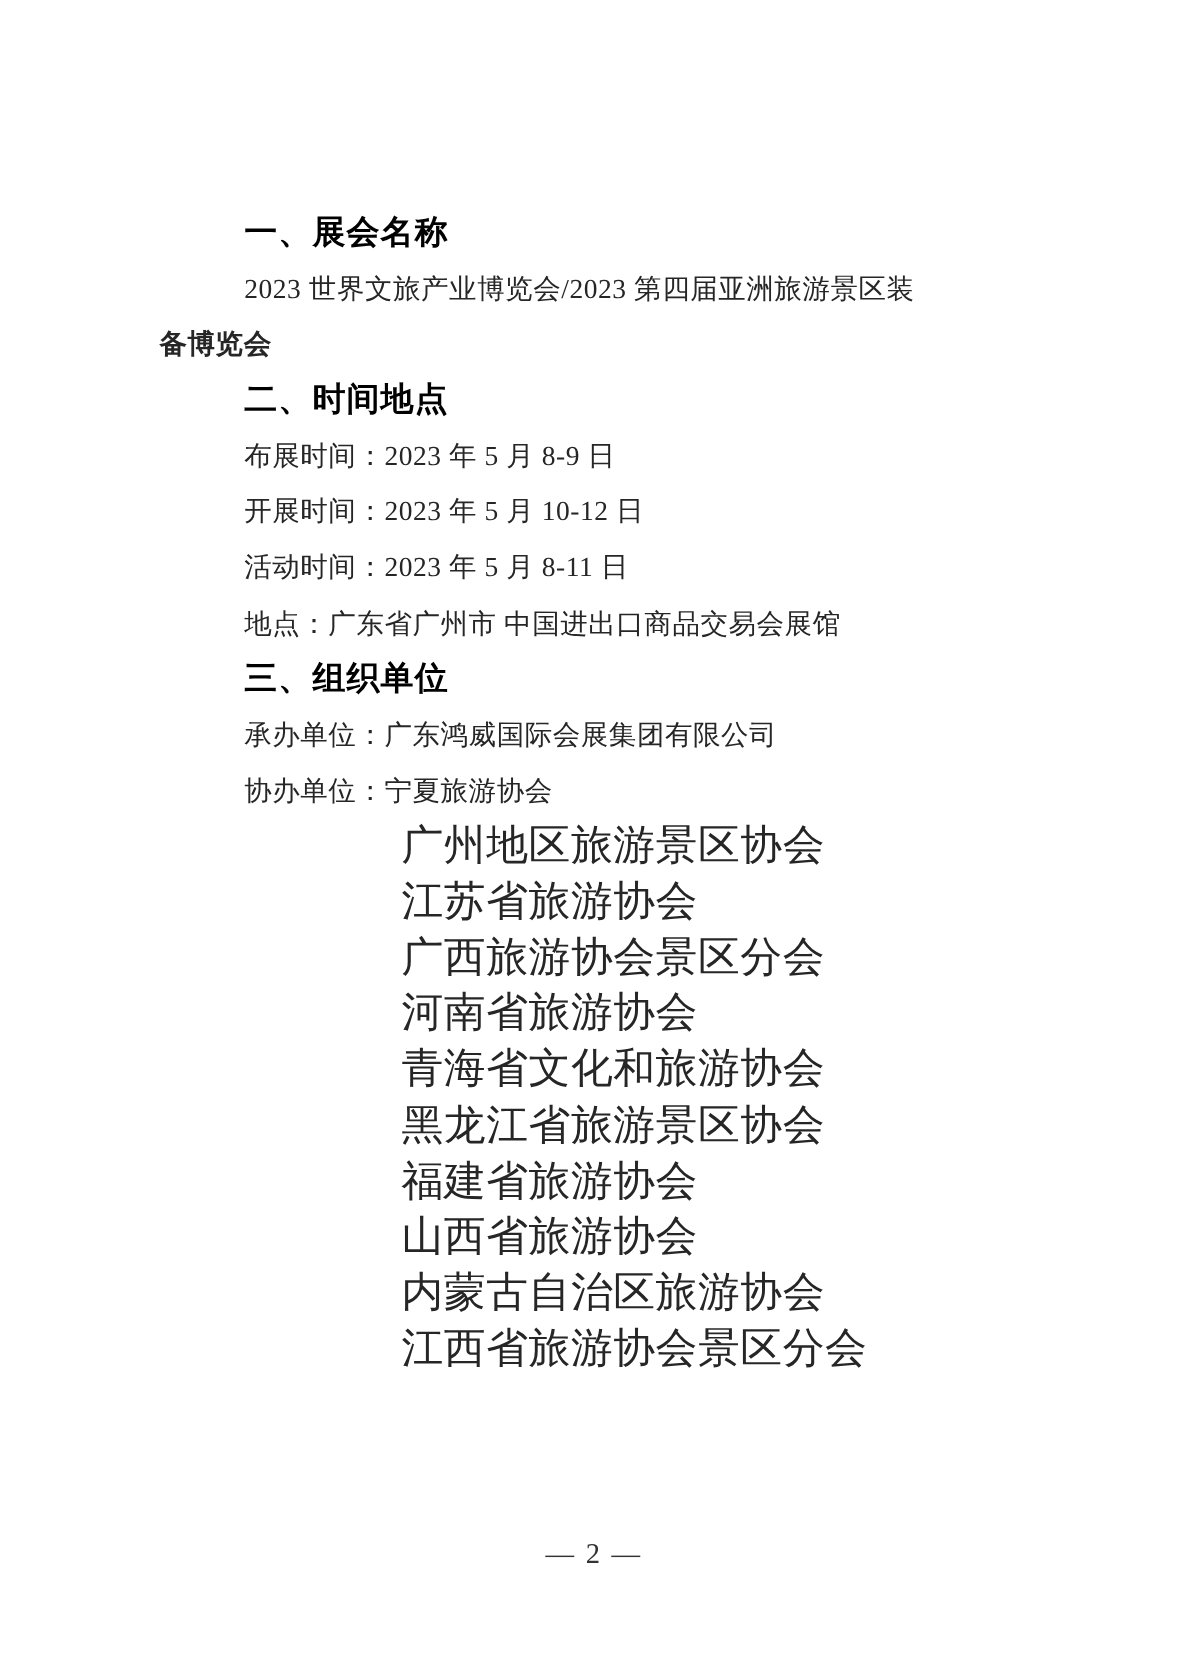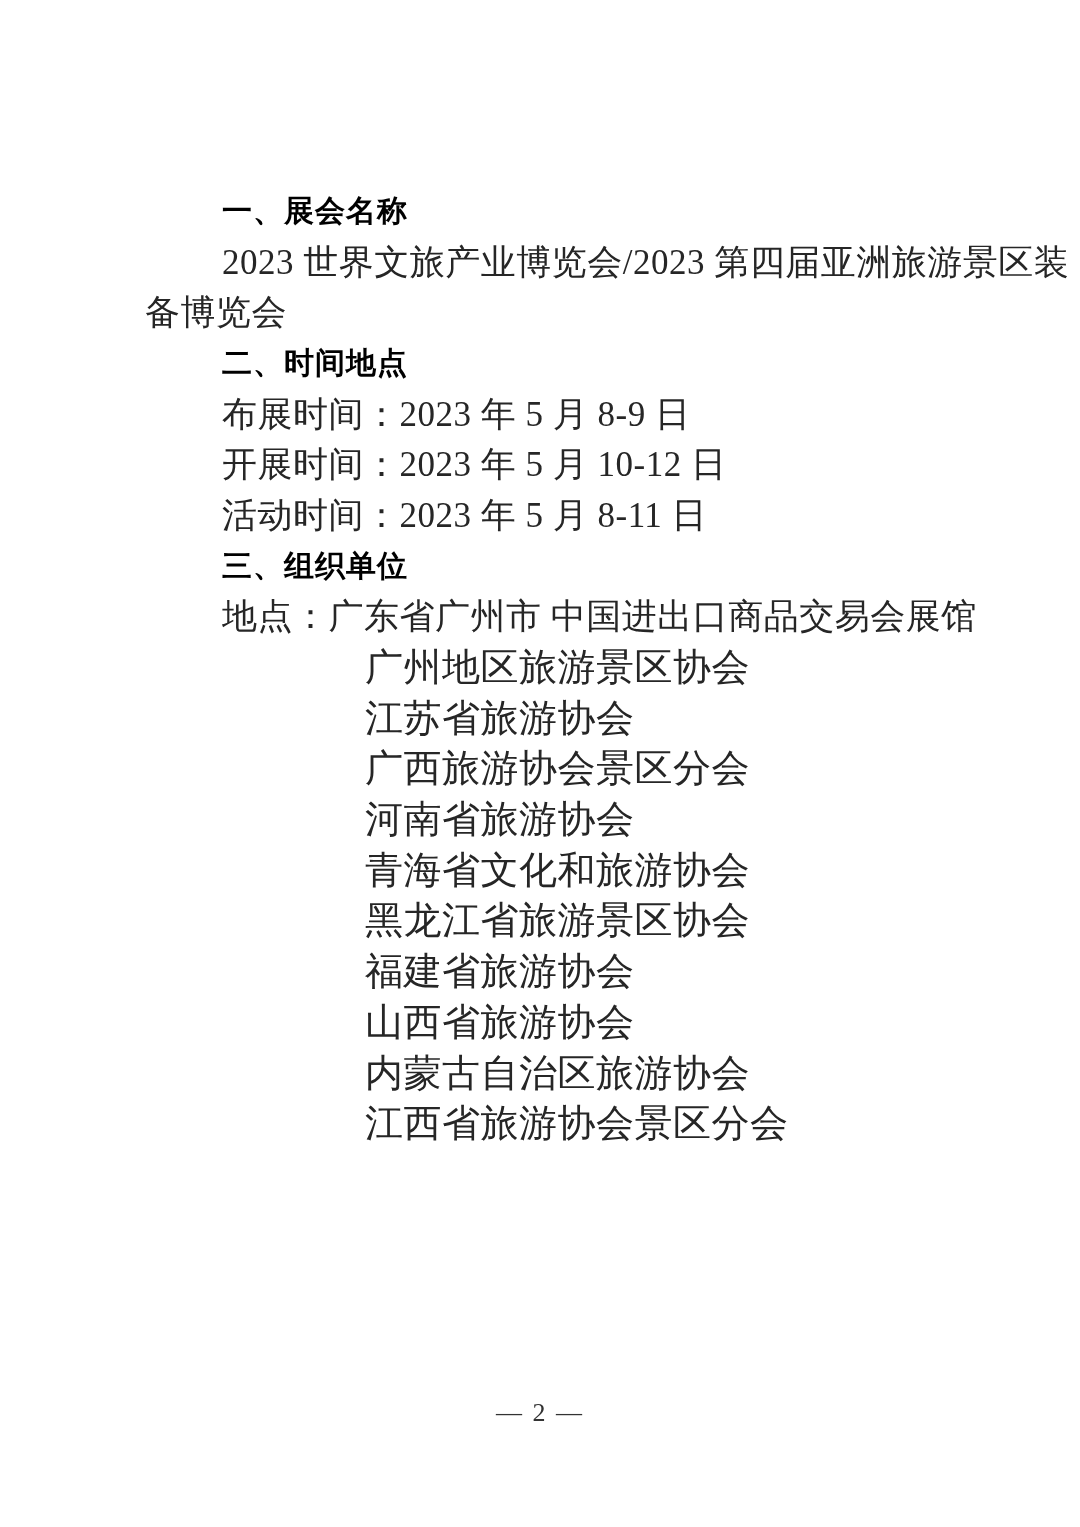--- a/index.html
+++ b/index.html
@@ -29,27 +29,28 @@
   }
   .line.heading {
     font-family: "Liberation Sans", "DejaVu Sans", sans-serif;
     font-weight: bold;
     font-size: 30px;
     color: #000000;
     padding-left: 77px;
     letter-spacing: 1px;
   }
   .line.body {
-    font-size: 35px;
+    font-size: 25px;
     color: #262626;
     padding-left: 77px;
     letter-spacing: 0.5px;
   }
   .line.flush {
     padding-left: 0;
+    font-weight: bold;
   }
   .line.list {
     font-size: 38px;
     color: #262626;
     padding-left: 220px;
     letter-spacing: 0.5px;
   }
   .page-number {
     position: absolute;
     top: 1398px;
@@ -68,23 +69,25 @@
   <div class="content">
 
     <div class="line heading">一、展会名称</div>
     <div class="line body">2023 世界文旅产业博览会/2023 第四届亚洲旅游景区装</div>
     <div class="line body flush">备博览会</div>
 
     <div class="line heading">二、时间地点</div>
     <div class="line body">布展时间：2023 年 5 月 8-9 日</div>
     <div class="line body">开展时间：2023 年 5 月 10-12 日</div>
     <div class="line body">活动时间：2023 年 5 月 8-11 日</div>
+    <div class="line body">地点：广东省广州市 中国进出口商品交易会展馆</div>
+
     <div class="line heading">三、组织单位</div>
-
-    <div class="line body">地点：广东省广州市 中国进出口商品交易会展馆</div>
+    <div class="line body">承办单位：广东鸿威国际会展集团有限公司</div>
+    <div class="line body">协办单位：宁夏旅游协会</div>
 
     <div class="line list">广州地区旅游景区协会</div>
     <div class="line list">江苏省旅游协会</div>
     <div class="line list">广西旅游协会景区分会</div>
     <div class="line list">河南省旅游协会</div>
     <div class="line list">青海省文化和旅游协会</div>
     <div class="line list">黑龙江省旅游景区协会</div>
     <div class="line list">福建省旅游协会</div>
     <div class="line list">山西省旅游协会</div>
     <div class="line list">内蒙古自治区旅游协会</div>

